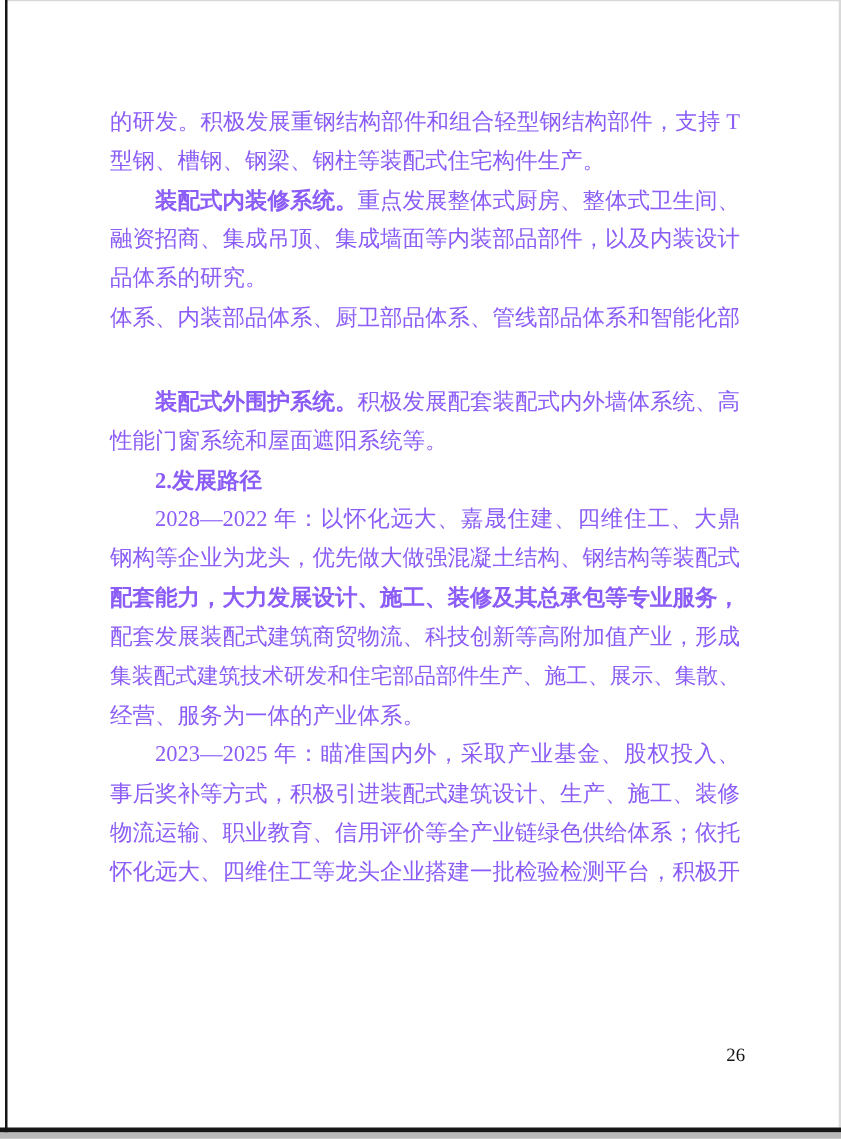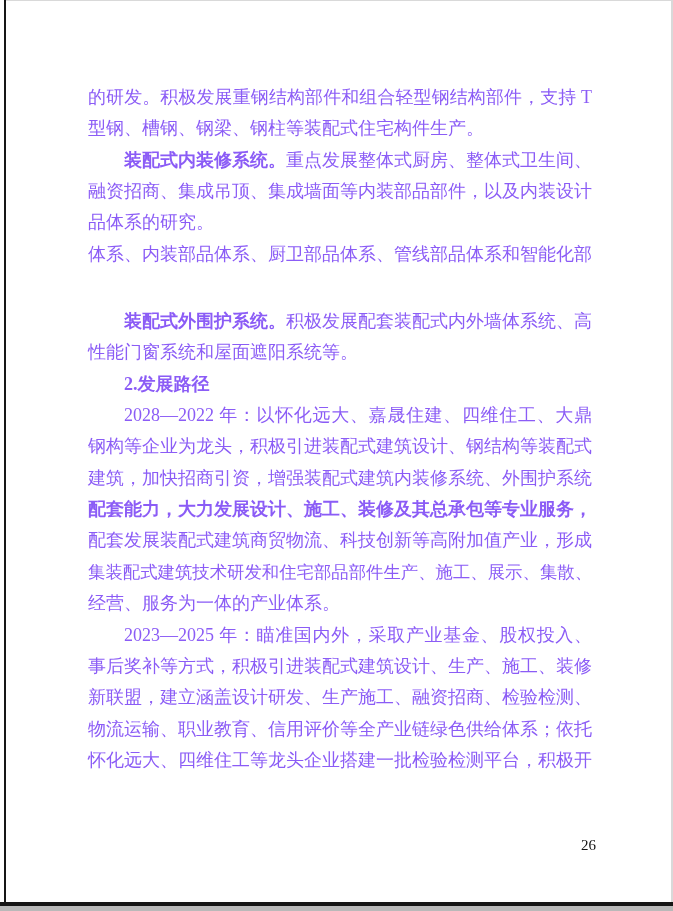--- a/index.html
+++ b/index.html
@@ -81,29 +81,27 @@
       <div class="line" style="font-size: 17.94px;"><span>的研发。积极发展重钢结构部件和组合轻型钢结构部件，支持 T</span></div>
       <div class="line last" style="font-size: 18px;"><span>型钢、槽钢、钢梁、钢柱等装配式住宅构件生产。</span></div>
       <div class="line ind" style="font-size: 18px;"><span class="bold">装配式内装修系统。</span><span>重点发展整体式厨房、整体式卫生间、</span></div>
       <div class="line" style="font-size: 18px;"><span>融资招商、集成吊顶、集成墙面等内装部品部件，以及内装设计</span></div>
       <div class="line last" style="font-size: 18px;"><span>品体系的研究。</span></div>
       <div class="line" style="font-size: 18px;"><span>体系、内装部品体系、厨卫部品体系、管线部品体系和智能化部</span></div>
       <div class="line ind" style="font-size: 18px; margin-top: 36px;"><span class="bold">装配式外围护系统。</span><span>积极发展配套装配式内外墙体系统、高</span></div>
       <div class="line last" style="font-size: 18px;"><span>性能门窗系统和屋面遮阳系统等。</span></div>
       <div class="line ind last" style="font-size: 18px;"><span class="bold">2.发展路径</span></div>
       <div class="line ind" style="font-size: 18px;"><span>2028—2022 年：以怀化远大、嘉晟住建、四维住工、大鼎</span></div>
-      <div class="line" style="font-size: 18px;"><span>钢构等企业为龙头，积极引进装配式建筑设计、钢结构等装配式</span></div>
-      <div class="line" style="font-size: 18px;"><span>建筑，加快招商引资，增强装配式建筑内装修系统、外围护系统</span></div>
+      <div class="line" style="font-size: 18px;"><span>钢构等企业为龙头，优先做大做强混凝土结构、钢结构等装配式</span></div>
       <div class="line" style="font-size: 18px; font-weight: bold;"><span>配套能力，大力发展设计、施工、装修及其总承包等专业服务，</span></div>
       <div class="line" style="font-size: 18px;"><span>配套发展装配式建筑商贸物流、科技创新等高附加值产业，形成</span></div>
       <div class="line" style="font-size: 17.38px;"><span>集装配式建筑技术研发和住宅部品部件生产、施工、展示、集散、</span></div>
       <div class="line last" style="font-size: 18px;"><span>经营、服务为一体的产业体系。</span></div>
       <div class="line ind" style="font-size: 18px;"><span>2023—2025 年：瞄准国内外，采取产业基金、股权投入、</span></div>
       <div class="line" style="font-size: 18px;"><span>事后奖补等方式，积极引进装配式建筑设计、生产、施工、装修</span></div>
-      <div class="line" style="font-size: 18px;"><span>新联盟，建立涵盖设计研发、生产施工、融资招商、检验检测、</span></div>
       <div class="line" style="font-size: 18px;"><span>物流运输、职业教育、信用评价等全产业链绿色供给体系；依托</span></div>
       <div class="line" style="font-size: 18px;"><span>怀化远大、四维住工等龙头企业搭建一批检验检测平台，积极开</span></div>
     </div>
   <div class="page-number">26</div>
   <div class="edge-left"></div>
   <div class="edge-bottom"></div>
   <div class="shadow-bottom"></div>
 </div>
 
 </body></html>

